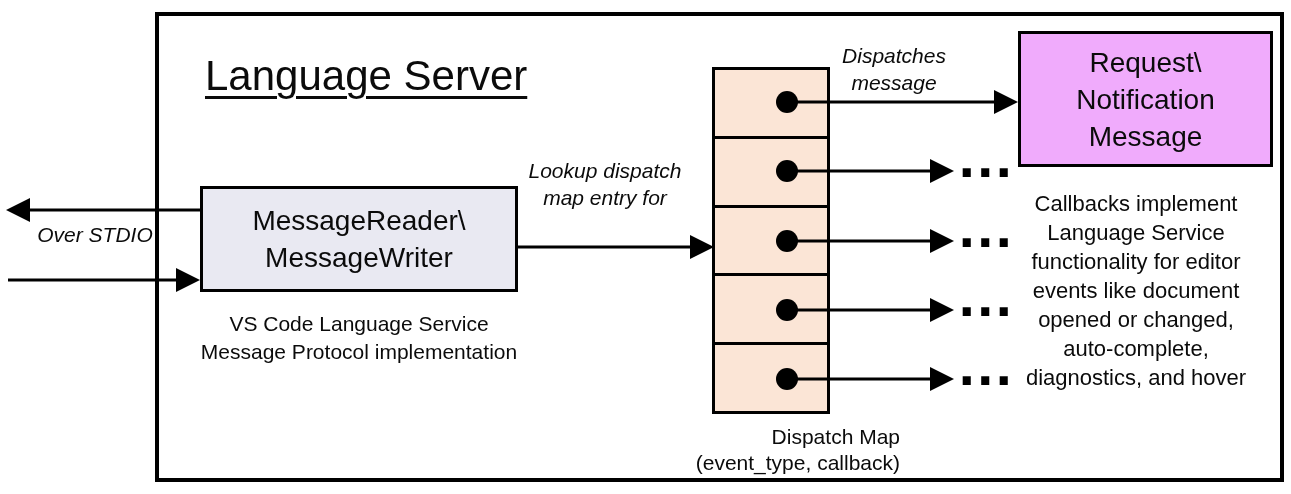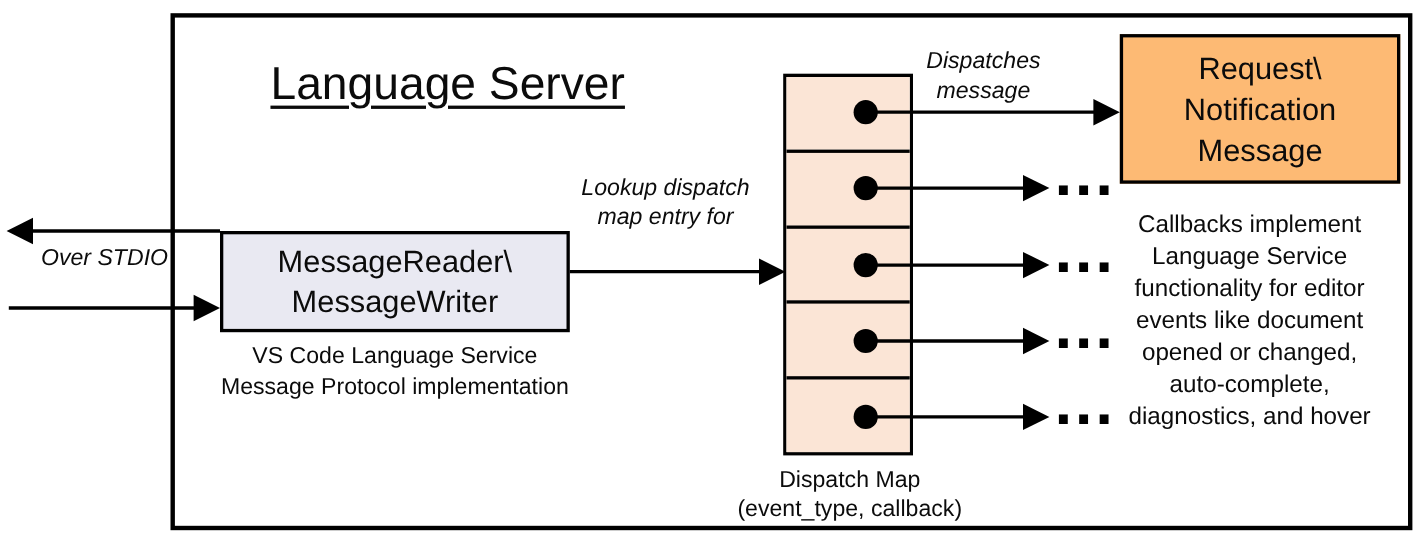--- a/index.html
+++ b/index.html
@@ -5,47 +5,47 @@
   html,body{margin:0;padding:0;background:#ffffff;}
   .canvas{
     position:relative;width:1291px;height:494px;background:#ffffff;overflow:hidden;
     font-family:"Liberation Sans",sans-serif;color:#0b0b0b;
   }
   .outer{
     position:absolute;left:155px;top:12px;width:1129px;height:470px;
     border:4px solid #000;box-sizing:border-box;background:transparent;
   }
   .title{
-    position:absolute;left:232px;top:50px;width:350px;text-align:center;
+    position:absolute;left:205px;top:50px;width:350px;text-align:left;
     font-size:42px;line-height:52px;
     text-decoration:underline;text-underline-offset:6px;text-decoration-thickness:3px;
   }
   .connectors{position:absolute;left:0;top:0;z-index:5;pointer-events:none;}
   .connectors line{stroke:#000;stroke-width:3px;}
   .connectors polygon,.connectors circle{fill:#000;stroke:none;}
   .box{
     position:absolute;box-sizing:border-box;border:3px solid #000;z-index:2;
     display:flex;flex-direction:column;align-items:center;justify-content:center;
     text-align:center;
   }
-  .box-reader{left:200px;top:210px;width:318px;height:92px;font-size:28px;line-height:37px;}
+  .box-reader{left:200px;top:186px;width:318px;height:106px;font-size:28px;line-height:37px;}
   .box-callback{left:1018px;top:31px;width:255px;height:136px;font-size:28px;line-height:37px;}
   .stack{
     position:absolute;left:712px;top:67px;width:118px;height:347px;
     box-sizing:border-box;border:3px solid #000;display:flex;flex-direction:column;z-index:1;
   }
   .stack .cell{flex:1;}
   .stack .cell + .cell{border-top:3px solid #000;}
   .label{position:absolute;text-align:center;z-index:10;}
   .italic{font-style:italic;}
   .lbl-stdio{left:20px;top:222px;width:150px;font-size:21px;line-height:26px;}
   .lbl-lookup{left:515px;top:157px;width:180px;font-size:21px;line-height:27px;}
   .lbl-dispatches{left:830px;top:42px;width:128px;font-size:21px;line-height:27px;}
   .cap-reader{left:192px;top:310px;width:334px;font-size:21px;line-height:28px;}
-  .cap-map{left:645px;top:424px;width:255px;font-size:21px;line-height:26px;}
+  .cap-map{left:645px;top:424px;width:255px;font-size:21px;line-height:26px;text-align:right;}
   .note-callbacks{left:1000px;top:189px;width:272px;font-size:22px;line-height:29px;}
   .dots{
     position:absolute;left:958px;width:60px;z-index:6;
     font-family:"DejaVu Sans",sans-serif;font-weight:bold;font-size:46px;line-height:46px;
     letter-spacing:1px;color:#000;
   }
   .dots-1{top:138px;}
   .dots-2{top:208px;}
   .dots-3{top:277px;}
   .dots-4{top:346px;}
@@ -129,21 +129,21 @@
   <div class="label cap-map">
     <div>Dispatch Map</div>
     <div>(event_type, callback)</div>
   </div>
 
   <div class="label italic lbl-dispatches">
     <div>Dispatches</div>
     <div>message</div>
   </div>
 
-  <div class="box box-callback" style="background-color: #fdba74;">
+  <div class="box box-callback" style="background-color: #f0abfc;">
     <div>Request\</div>
     <div>Notification</div>
     <div>Message</div>
   </div>
 
   <div class="dots dots-1">...</div>
   <div class="dots dots-2">...</div>
   <div class="dots dots-3">...</div>
   <div class="dots dots-4">...</div>
 

